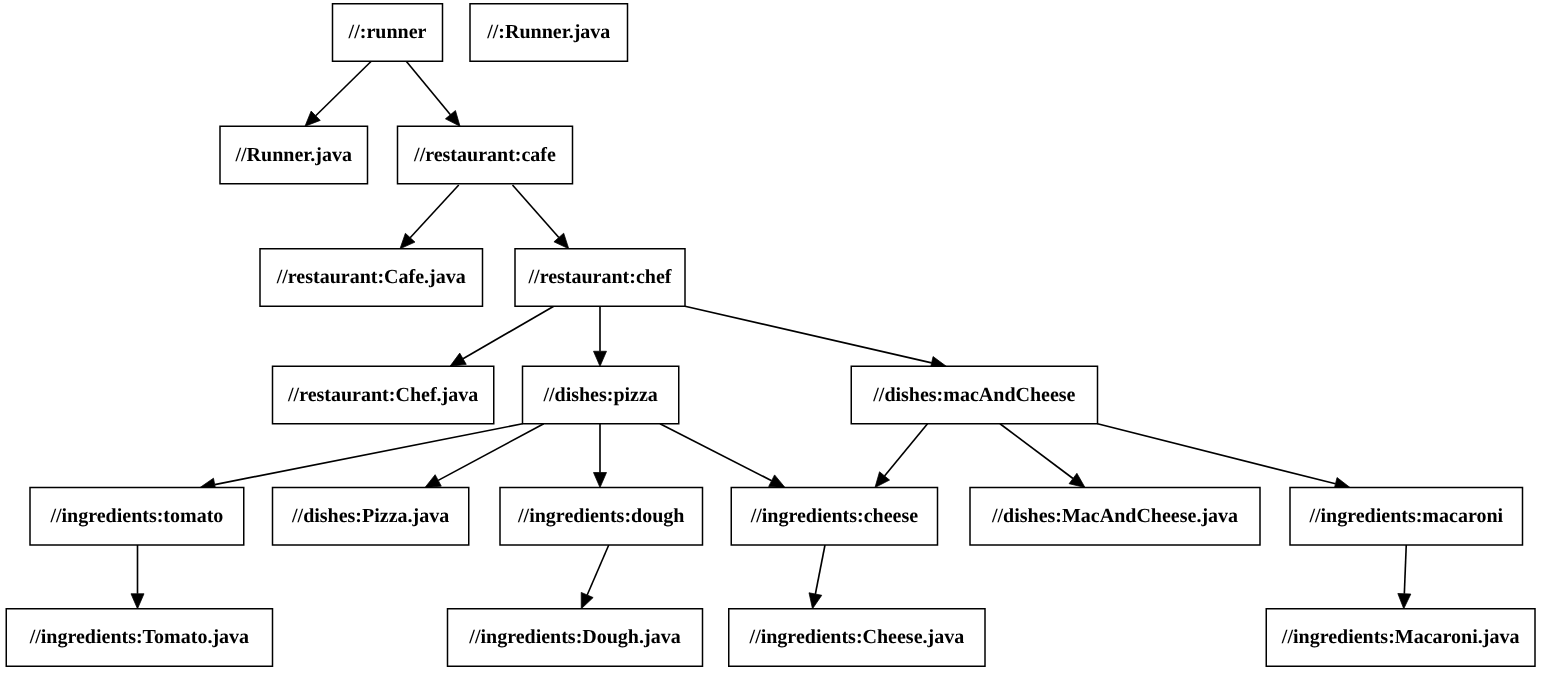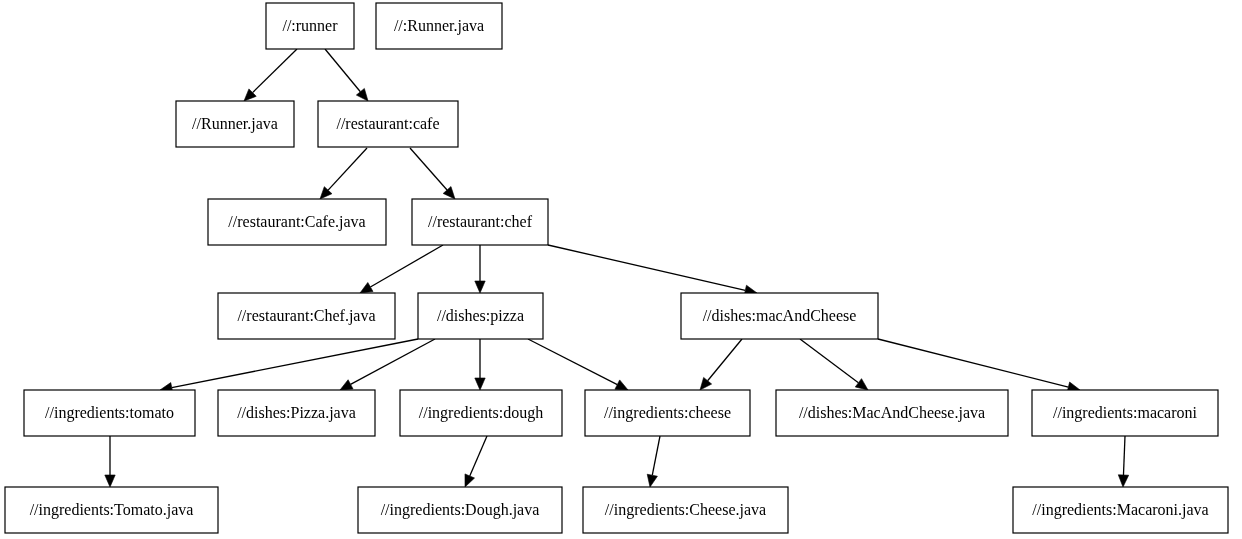--- a/index.html
+++ b/index.html
@@ -7,20 +7,21 @@
     padding: 0;
     background: #ffffff;
   }
   #graph-root {
     position: relative;
     width: 1242px;
     height: 539px;
     background: #ffffff;
     overflow: hidden;
     font-family: "Liberation Serif", "DejaVu Serif", serif;
+    font-weight: bold;
   }
   svg#graph-canvas {
     display: block;
     width: 1242px;
     height: 539px;
   }
   .node-box {
     fill: #ffffff;
     stroke: #000000;
     stroke-width: 1.2;

